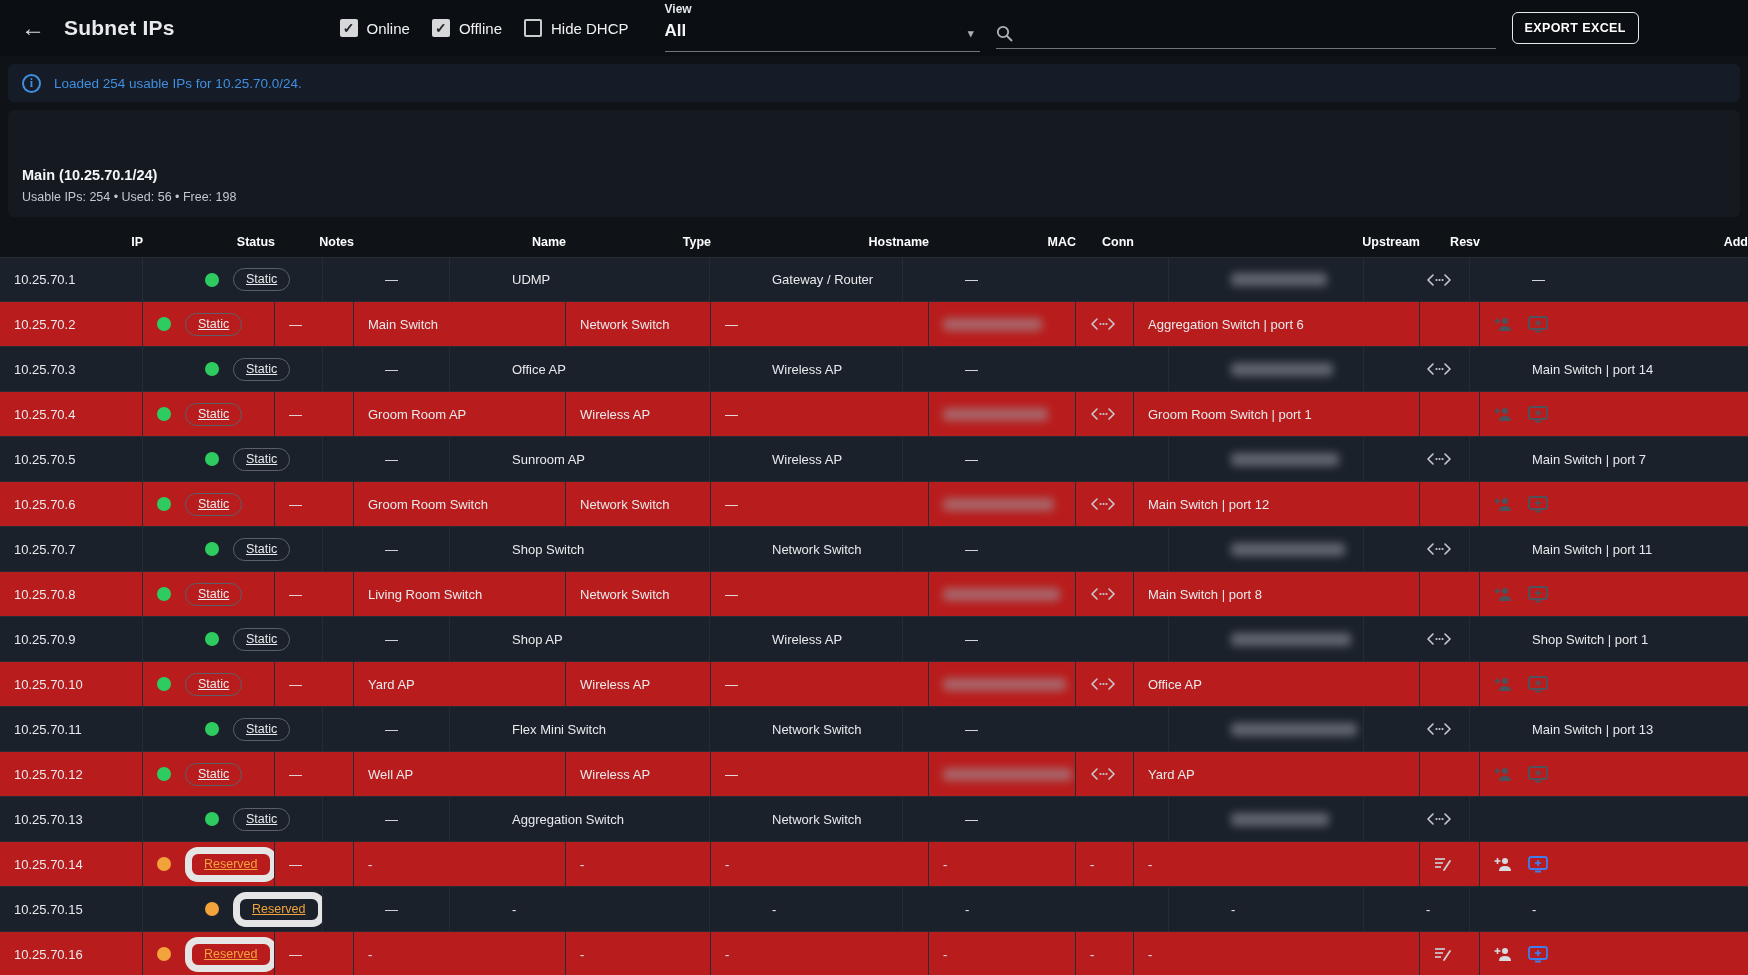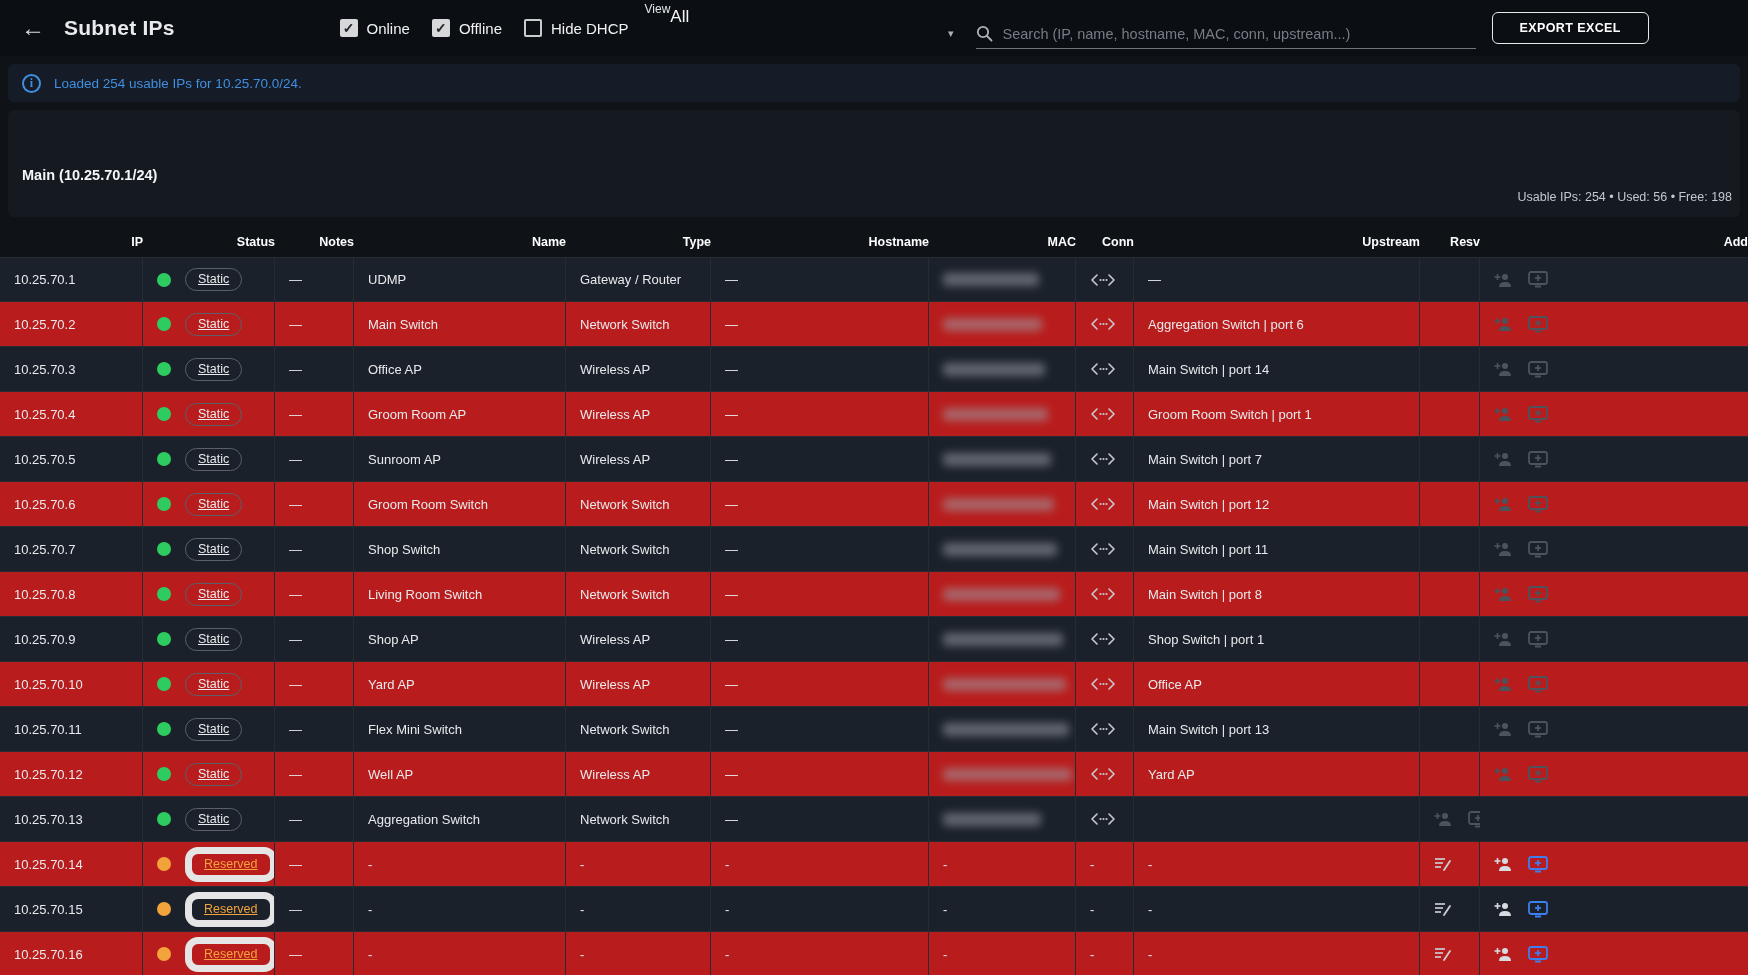--- a/index.html
+++ b/index.html
@@ -14,60 +14,60 @@
   .page-title { font-size:21px; font-weight:600; margin-left:14px; letter-spacing:.2px; }
 
   .filter-group { display:flex; align-items:center; gap:22px; margin-left:165px; }
   .chk { display:flex; align-items:center; gap:9px; cursor:pointer; }
   .chk-box { width:18px; height:18px; border-radius:2px; display:flex; align-items:center;
     justify-content:center; font-size:14px; font-weight:700; }
   .chk-box.checked { background:#d6d8da; color:#23262b; }
   .chk-box.unchecked { background:transparent; border:2px solid #c9cccf; }
   .chk-label { font-size:15px; color:#f0f2f4; }
 
-  .view-select { width:315px; margin-left:16px; align-self:flex-start; margin-top:2px;
-    display:flex; flex-direction:row; height:50px; cursor:pointer; position:relative; }
+  .view-select { width:315px; margin-left:36px; align-self:flex-start; margin-top:2px;
+    display:flex; flex-direction:column; height:50px; cursor:pointer; position:relative;font-weight:bold; }
   .view-label { font-size:12px; color:#e6e8eb; }
   .view-value { font-size:17px; color:#f2f4f6; margin-top:5px; }
   .view-underline { border-bottom:1px solid #70767e; margin-top:auto; }
   .view-caret { position:absolute; right:6px; bottom:12px; font-size:11px; color:#aab0b7; }
 
   .search-wrap { width:500px; margin-left:16px; align-self:flex-end; margin-bottom:7px;
     display:flex; align-items:center; gap:10px; border-bottom:1px solid #70767e; padding-bottom:6px; }
   .search-wrap svg { flex:0 0 auto; }
   .search-input { flex:1; background:transparent; border:none; outline:none;
     font-size:14.5px; color:#e8eaed; font-family:"Liberation Sans", sans-serif; }
   .search-input::placeholder { color:#767d87; }
 
   .export-btn { margin-left:16px; border:1px solid #e8eaec; border-radius:6px;
     background:transparent; color:#ffffff; font-weight:700; font-size:12.5px;
-    padding:8px 27px; letter-spacing:.4px; cursor:pointer; font-family:"Liberation Sans", sans-serif; }
+    padding:8px 12px; letter-spacing:.4px; cursor:pointer; font-family:"Liberation Sans", sans-serif; }
 
   
   .banner { margin:8px 8px 0 8px; height:38px; background:#151c27; border-radius:6px;
     display:flex; align-items:center; padding:0 14px; gap:13px; }
   .info-icon { width:19px; height:19px; border-radius:50%; border:2px solid #3f8fe0;
     color:#3f8fe0; font-size:12px; font-weight:700; display:flex; align-items:center;
     justify-content:center; font-family:"Liberation Serif", serif; }
   .banner-text { color:#3f8fe0; font-size:13.5px; }
 
   
   .subnet-card { margin:8px 8px 0 8px; background:#151a21; border-radius:6px;
     padding:13px 8px 13px 8px; }
   .subnet-title { font-size:14.5px; font-weight:700; color:#f4f6f8; }
-  .subnet-stats { font-size:12.5px; color:#c3c8cf; margin-top:7px;text-align:right; }
+  .subnet-stats { font-size:12.5px; color:#c3c8cf; margin-top:7px; }
 
   
   .grid-row { display:grid;
     grid-template-columns:143px 132px 79px 212px 145px 218px 147px 58px 286px 60px 1fr; }
   .thead { margin-top:10px; height:30px; align-items:center;text-align:right; }
   .thead .th { font-size:12.5px; font-weight:700; color:#ffffff; padding-left:14px; }
   .trow { height:45px; border-bottom:1px solid #262c34; align-items:center; }
   .trow:first-of-type { border-top:1px solid #262c34; }
-  .trow.light { background:#1b212a; }
+  .trow.light { background:#1b212a;gap:48px; }
   .trow.dark  { background:#b91c1c; }
   .td { height:100%; display:flex; align-items:center; padding-left:14px;
     border-right:1px solid #262c34; font-size:13px; color:#e8eaed; overflow:hidden; }
   .td:last-child { border-right:none; }
   .dash { color:#e3e6ea; }
 
   .status-dot { width:14px; height:14px; border-radius:50%; flex:0 0 auto; }
   .dot-green { background:#2ecc60; }
   .dot-orange { background:#f2a33c; }
   .status-pill { margin-left:14px; border-radius:13px; padding:3px 12px 4px 12px;
@@ -108,21 +108,20 @@
     <span class="view-value">All</span>
     <span class="view-caret">▾</span>
     <span class="view-underline"></span>
   </div>
 
   <div class="search-wrap">
     <svg width="17" height="17" viewBox="0 0 17 17">
       <circle cx="7" cy="7" r="5.2" fill="none" stroke="#aeb4bb" stroke-width="1.8"></circle>
       <line x1="11" y1="11" x2="15.5" y2="15.5" stroke="#aeb4bb" stroke-width="1.8" stroke-linecap="round"></line>
     </svg>
-    <input class="search-input" type="text" placeholder="Search (IP, name, hostname, MAC, conn, upstream...)" style="">
   </div>
 
   <button class="export-btn">EXPORT EXCEL</button>
 </div>
 
 <div class="banner">
   <span class="info-icon">i</span>
   <span class="banner-text">Loaded 254 usable IPs for 10.25.70.0/24.</span>
 </div>
 

